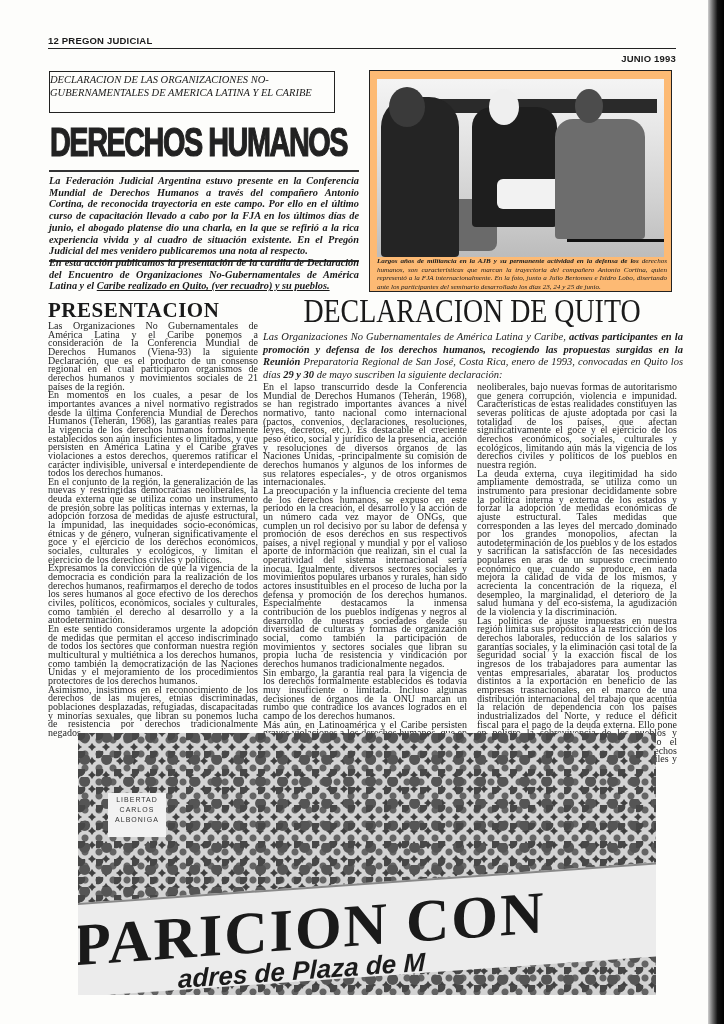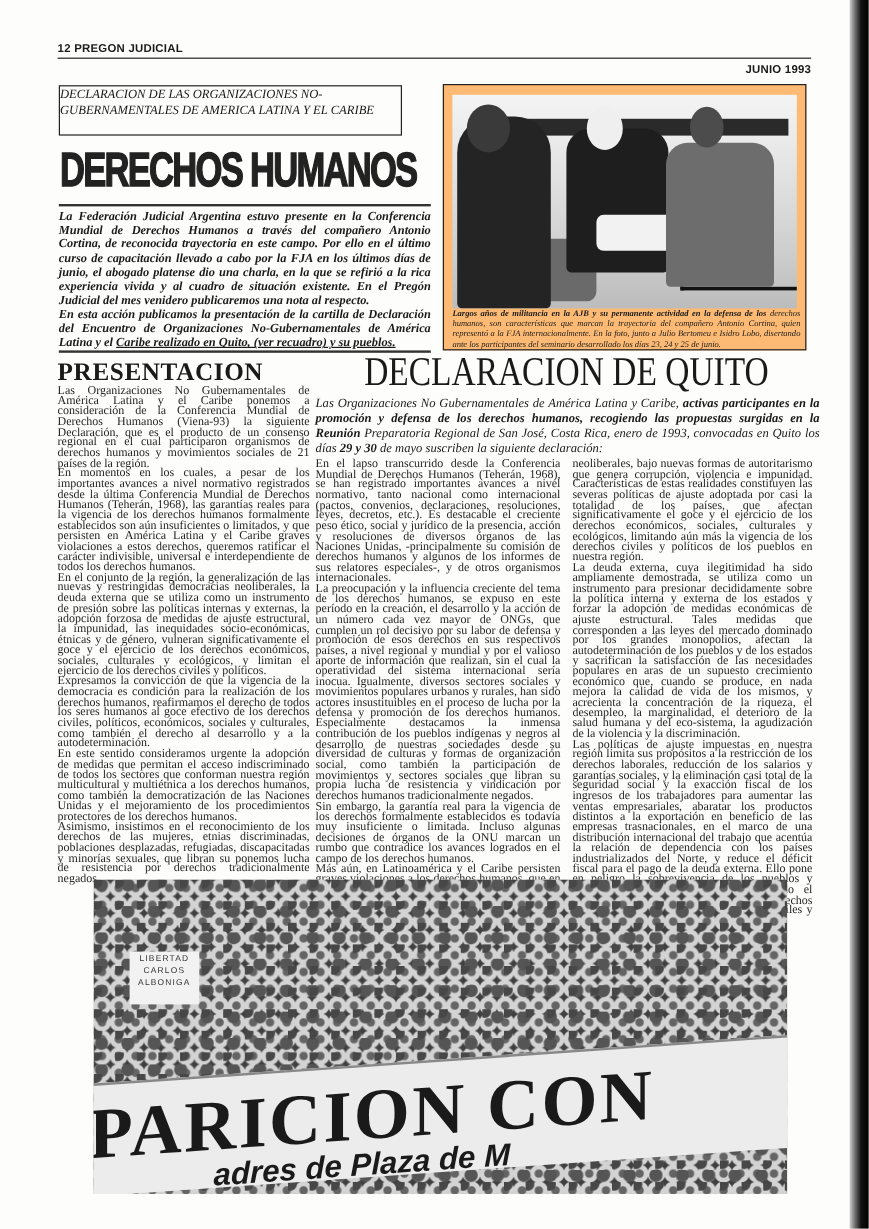--- a/index.html
+++ b/index.html
@@ -30,21 +30,21 @@
     padding-top: 1px; box-sizing: border-box;
   }
   .headline {
     position: absolute; left: 50px; top: 118px; width: 306px; height: 48px;
     font-family: "Liberation Sans", sans-serif; font-weight: 900;
     font-size: 40px; line-height: 48px; letter-spacing: -2px;
     transform: scaleX(0.72); transform-origin: left top; white-space: nowrap;
     color: #222; -webkit-text-stroke: 1.2px #222;
   }
   .intro {
-    position: absolute; left: 49px; top: 170px; width: 310px; height: 124px;
+    position: absolute; left: 49px; top: 170px; width: 310px; height: 92px;
     border-top: 2px solid #333; border-bottom: 2px solid #333;
     font-style: italic; font-size: 10.3px; line-height: 11.7px;
     text-align: justify; box-sizing: border-box; padding-top: 3px;
   }
   .intro p { margin: 0; }
   .intro p.bold { font-weight: bold; }
   .intro .u { text-decoration: underline; }
 
   .photo-frame {
     position: absolute; left: 369px; top: 70px; width: 303px; height: 222px;

